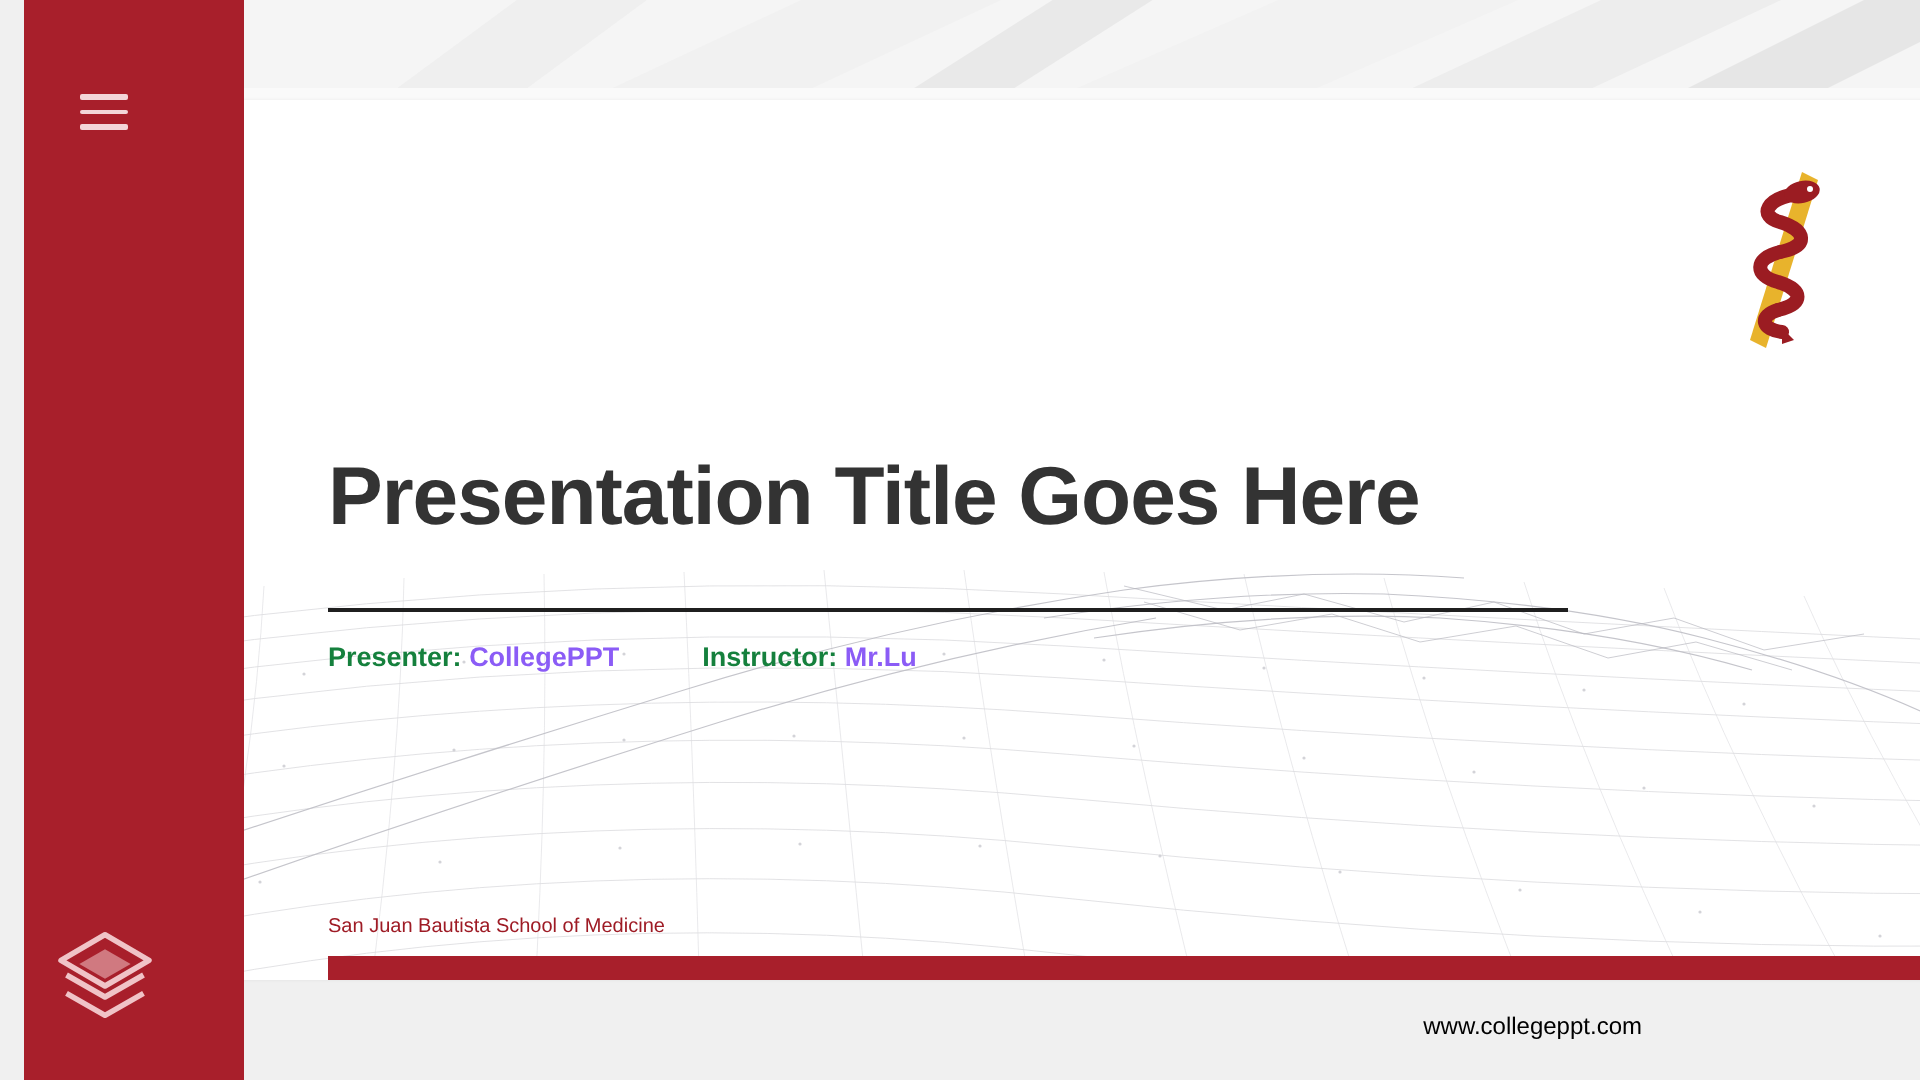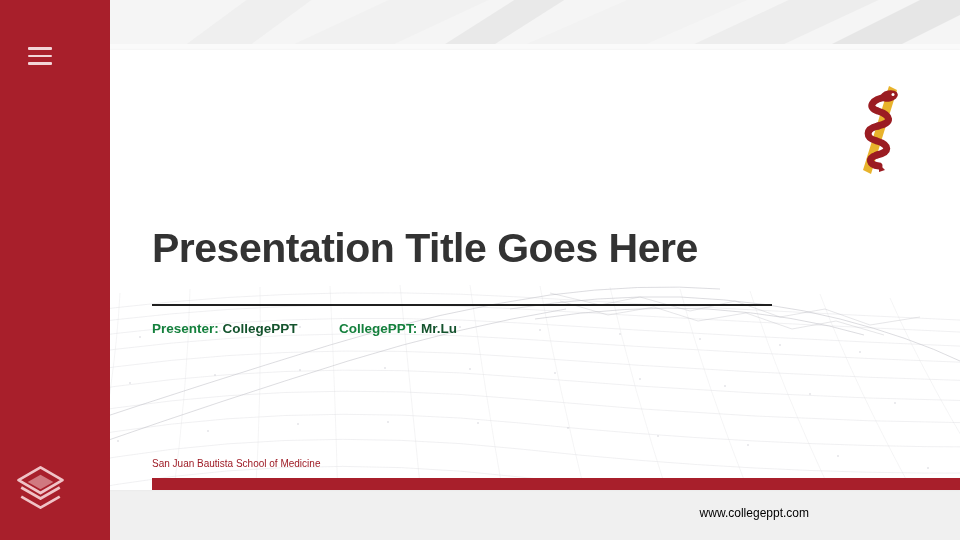--- a/index.html
+++ b/index.html
@@ -10,20 +10,21 @@
     overflow: hidden;
     font-family: "Liberation Sans", sans-serif;
     background: #f0f0f0;
   }
 
   #root {
     position: relative;
     width: 831px;
     height: 540px;
     background: #f0f0f0;
+    margin-left: 12px;
   }
 
   
   .rail {
     position: absolute;
     left: 0; top: 0;
     width: 110px;
     height: 540px;
     background: #a81f2b;
     z-index: 40;
@@ -124,21 +125,21 @@
 
   .byline {
     position: absolute;
     left: 72px;
     top: 271px;
     font-size: 13.5px;
     font-weight: bold;
     white-space: nowrap;
   }
   .byline .lbl { color: #15803d; }
-  .byline .val { color: #14532d; }
+  .byline .val { color: #8b5cf6; }
   .byline .gap { display: inline-block; width: 34px; }
 
   
   .school {
     position: absolute;
     left: 72px;
     top: 408px;
     font-size: 10px;
     color: #9e1b25;
     white-space: nowrap;
@@ -272,21 +273,21 @@
     </svg>
 
     <div class="title">Presentation Title Goes Here</div>
 
     <div class="rule"></div>
 
     <div class="byline">
       <span class="lbl">Presenter:</span>
       <span class="val">CollegePPT</span>
       <span class="gap"></span>
-      <span class="lbl">CollegePPT:</span>
+      <span class="lbl">Instructor:</span>
       <span class="val">Mr.Lu</span>
     </div>
 
     <div class="school">San Juan Bautista School of Medicine</div>
 
     <div class="redbar"></div>
   </div>
 
   <div class="rail">
     <div class="hamburger">

